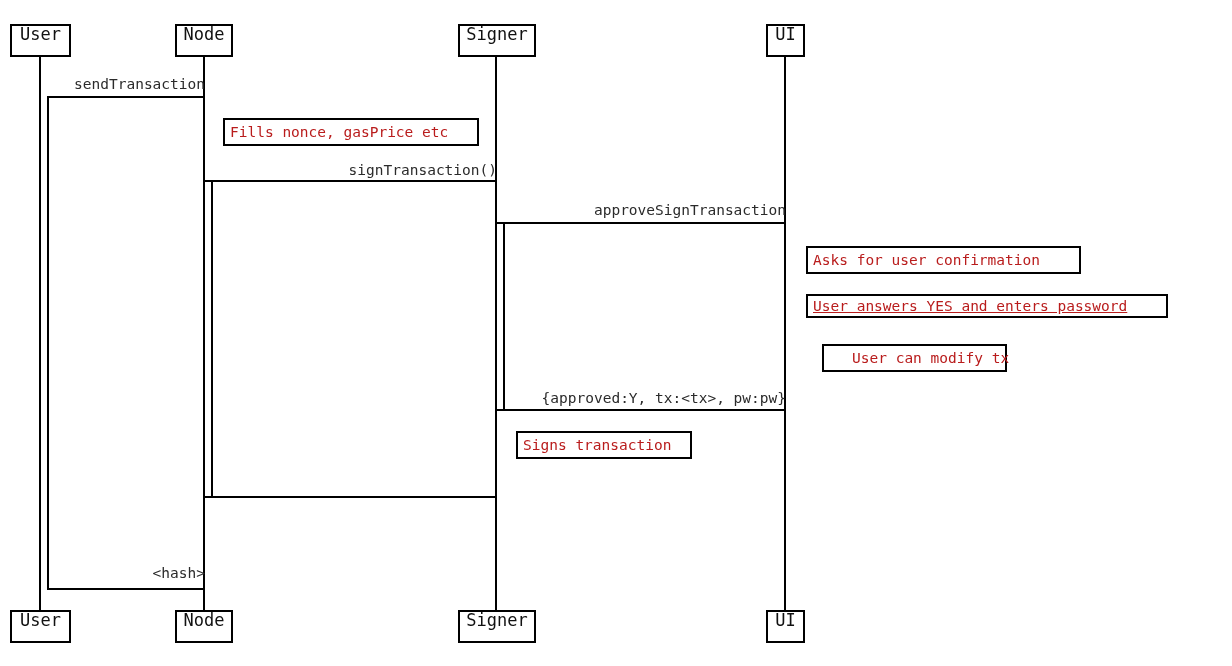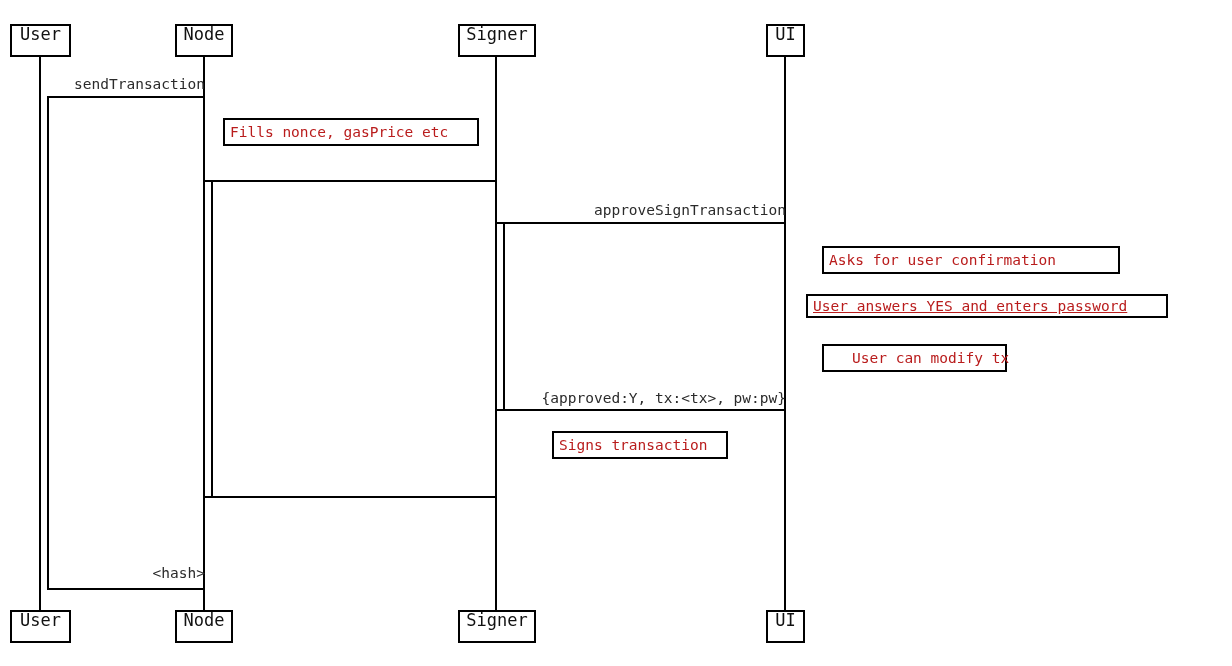--- a/index.html
+++ b/index.html
@@ -127,46 +127,47 @@
   <div class="activation-rail" style="left:495px; top:180px; height:316px;"></div>
 
   <div class="activation-rail" style="left:503px; top:222px; height:187px;"></div>
 
   <div class="activation-rail" style="left:784px; top:222px; height:187px;"></div>
 
   <div class="message-line" style="left:47px; top:96px; width:158px;"></div>
   <div class="message-label" style="left:47px; top:77px; width:158px;">sendTransaction</div>
 
   <div class="message-line" style="left:203px; top:180px; width:294px;"></div>
+  <div class="message-label" style="left:203px; top:163px; width:294px;">signTransaction()</div>
 
   <div class="message-line" style="left:495px; top:222px; width:291px;"></div>
   <div class="message-label" style="left:495px; top:203px; width:291px;">approveSignTransaction</div>
 
   <div class="message-line" style="left:495px; top:409px; width:291px;"></div>
   <div class="message-label" style="left:495px; top:391px; width:291px;">{approved:Y, tx:&lt;tx&gt;, pw:pw}</div>
 
   <div class="message-line" style="left:203px; top:496px; width:294px;"></div>
 
   <div class="message-line" style="left:47px; top:588px; width:158px;"></div>
   <div class="message-label" style="left:47px; top:566px; width:158px;">&lt;hash&gt;</div>
 
   <div class="note" style="left:223px; top:118px; width:256px; height:28px;">
     <span>Fills nonce, gasPrice etc</span>
   </div>
 
-  <div class="note" style="left:806px; top:246px; width:298px; height:28px;margin-left:16px;">
+  <div class="note" style="left:806px; top:246px; width:275px; height:28px;">
     <span>Asks for user confirmation</span>
   </div>
 
   <div class="note" style="left:806px; top:294px; width:362px; height:24px;text-decoration:underline;">
     <span>User answers YES and enters password</span>
   </div>
 
   <div class="note" style="left:822px; top:344px; width:185px; height:28px;padding-left:28px;">
     <span>User can modify tx</span>
   </div>
 
-  <div class="note" style="left:516px; top:431px; width:176px; height:28px;margin-left:36px;">
+  <div class="note" style="left:516px; top:431px; width:176px; height:28px;">
     <span>Signs transaction</span>
   </div>
 
 
 </div>
 
 </body></html>

